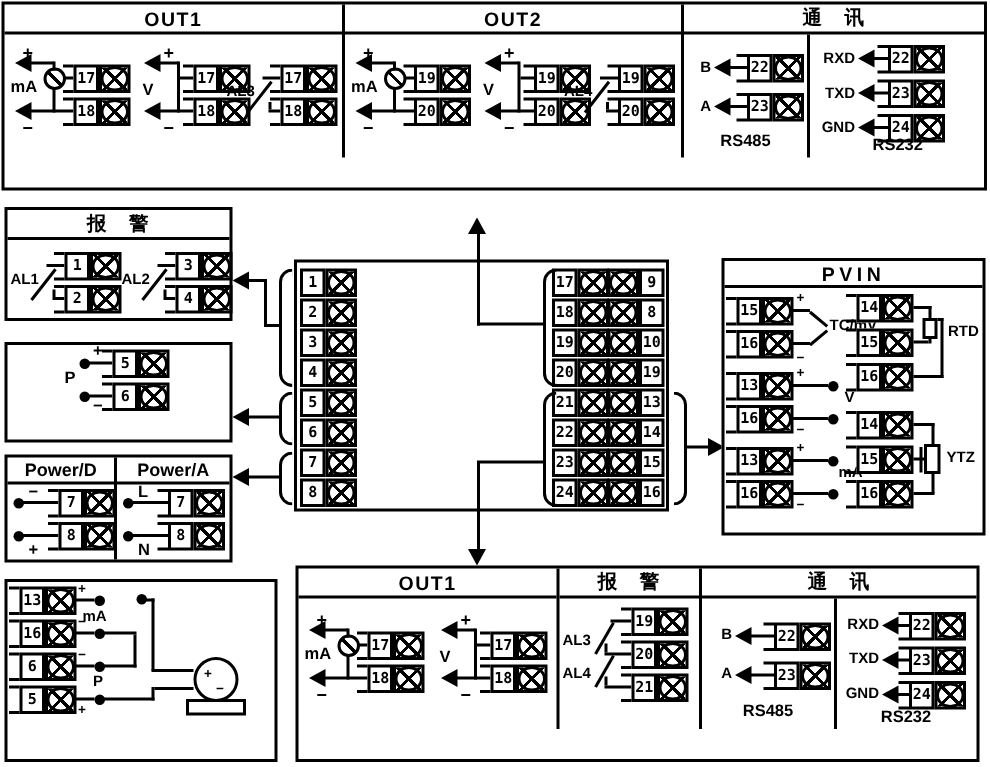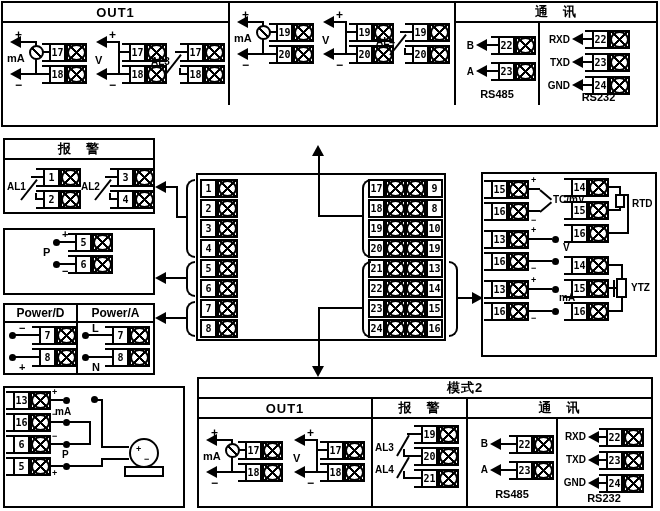--- a/index.html
+++ b/index.html
@@ -107,20 +107,21 @@
                 <span class="screw"></span>
               </span>
             <span class="term nl" style="left:36px;top:34px">
                 <span class="tnum">18</span>
                 <span class="screw"></span>
               </span>
           </div>
         </div>
       </div>
       <div class="col bR" style="width:226px">
+        <div class="bar" style="height:20px">OUT2</div>
         <div class="content" style="height:82px">
           <div class="grp" style="left:4px;top:8px;width:80px;height:64px">
             <span class="lbl" style="left:0;top:22px;font-size:11px">mA</span>
             <span class="sgn" style="left:8px;top:-2px">+</span>
             <span class="sgn" style="left:8px;top:48px">−</span>
             <span class="aL" style="left:3px;top:5px"></span>
             <span class="h" style="left:12px;top:10px;width:17px"></span>
             <span class="v" style="left:28px;top:10px;height:6px"></span>
             <span class="src" style="left:22px;top:14px"></span>
             <span class="h" style="left:36px;top:20px;width:6px"></span>
@@ -488,20 +489,21 @@
   <span class="h" style="left:318px;top:215px;width:44px"></span>
 
   <span class="h" style="left:320px;top:307px;width:42px"></span>
   <span class="v" style="left:318px;top:307px;height:60px"></span>
   <span class="aD" style="left:312px;top:366px"></span>
 
   <span class="h" style="left:458px;top:297px;width:16px"></span>
   <span class="aR" style="left:472px;top:292px"></span>
 
   <div class="box" style="left:481px;top:172px;width:176px;height:185px">
+    <div class="bar" style="height:18px;letter-spacing:3px">PVIN</div>
     <div class="content" style="height:163px">
       <span class="term nl" style="left:8px;top:6px">
           <span class="tnum">15</span>
           <span class="screw"></span>
         </span>
       <span class="term nl" style="left:8px;top:28px">
           <span class="tnum">16</span>
           <span class="screw"></span>
         </span>
       <span class="h" style="left:45px;top:14px;width:12px"></span>
@@ -583,21 +585,20 @@
       <span class="res" style="left:133px;top:104px;width:11px;height:20px"></span>
       <span class="h" style="left:126px;top:113px;width:7px"></span>
       <span class="v" style="left:130px;top:106px;height:17px"></span>
       <span class="v" style="left:138px;top:124px;height:13px"></span>
       <span class="h" style="left:126px;top:136px;width:14px"></span>
       <span class="lbl" style="left:148px;top:109px">YTZ</span>
     </div>
   </div>
 
   <div class="box" style="left:197px;top:377px;width:456px;height:131px">
-    <div class="bar" style="height:20px;padding-left:80px">模式2</div>
     <div class="cols" style="height:107px">
       <div class="col bR" style="width:174px">
         <div class="bar" style="height:20px">OUT1</div>
         <div class="content" style="height:87px">
           <div class="grp" style="left:4px;top:10px;width:80px;height:64px">
             <span class="lbl" style="left:0;top:22px;font-size:11px">mA</span>
             <span class="sgn" style="left:8px;top:-2px">+</span>
             <span class="sgn" style="left:8px;top:48px">−</span>
             <span class="aL" style="left:3px;top:5px"></span>
             <span class="h" style="left:12px;top:10px;width:17px"></span>

